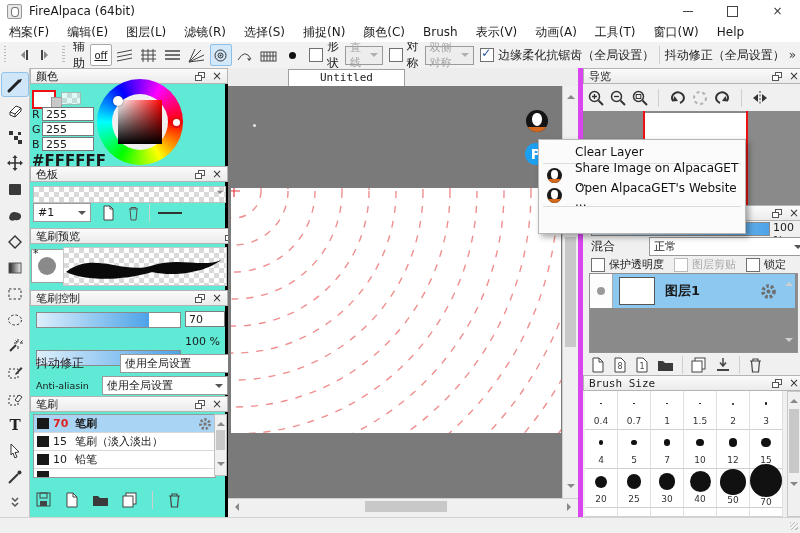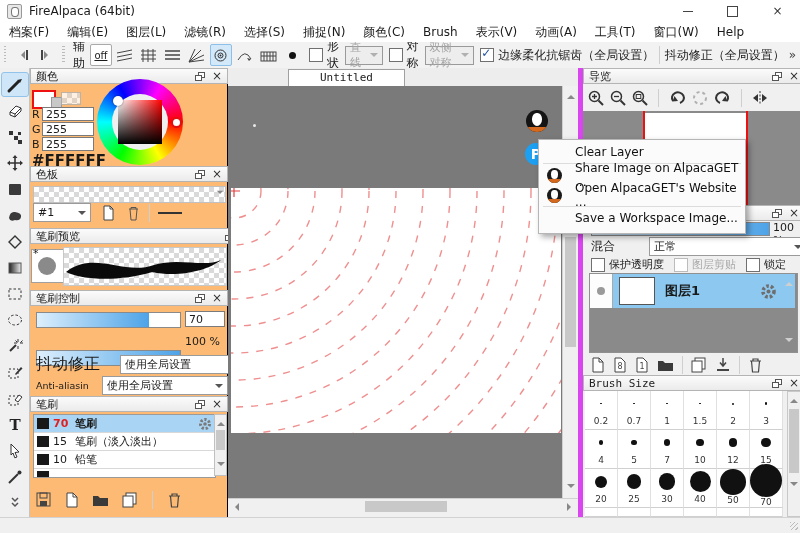--- a/index.html
+++ b/index.html
@@ -278,21 +278,21 @@
           <circle cx="13.5" cy="4.5" r="2" fill="#333"></circle>
         </svg>
       </span>
     <span class="tool">
         <svg width="18" height="14">
           <path d="M6 2 l3 3 3 -3 M6 7 l3 3 3 -3" stroke="#555" fill="none" stroke-width="1.5"></path>
         </svg>
       </span>
   </div>
 
-  <div class="abs" style="left:30px;top:68px;width:198px;height:449px;background:#fdba74;border-right:1px solid #000000;box-sizing:border-box">
+  <div class="abs" style="left:30px;top:68px;width:198px;height:449px;background:#5eead4;border-right:3px solid #000000;box-sizing:border-box">
 
     <div class="abs phd" style="left:0;top:0;width:198px">
       <span class="phd-t">颜色</span>
         <span class="flex"></span>
       <span class="floatic"></span>
         <span class="closeic">×</span>
     </div>
     <div class="abs" style="left:2px;top:22px;width:20px;height:15px;background:#fff;border:2px solid #ee1111"></div>
     <div class="abs" style="left:21px;top:29px;width:9px;height:9px;background:#c8c8c8;border:1px solid #999"></div>
     <div class="abs checker" style="left:31px;top:24px;width:18px;height:11px;border:1px solid #b0b0b0;opacity:.8"></div>
@@ -368,21 +368,21 @@
     </div>
     <div class="abs slider" style="left:6px;top:244px;width:143px;height:14px">
         <span class="fill" style="width:78%"></span>
       </div>
     <span class="abs inp" style="left:155px;top:243px;width:32px;height:14px">70</span>
     <div class="abs slider" style="left:6px;top:266px;width:143px;height:14px">
         <span class="fill" style="width:100%"></span>
       </div>
     <span class="abs" style="left:155px;top:267px;font-size:11px">100 %</span>
     <div class="abs row" style="left:6px;top:286px">
-      <span style="width:84px;font-size:16px">抖动修正</span>
+      <span style="width:84px;font-size:12px">抖动修正</span>
       <span class="dd" style="width:116px">
           <span>使用全局设置</span>
           <span class="arr"></span>
         </span>
     </div>
     <div class="abs row" style="left:6px;top:308px">
       <span style="width:66px;font-size:9.5px">Anti-aliasin</span>
       <span class="dd" style="width:116px">
           <span>使用全局设置</span>
           <span class="arr"></span>
@@ -663,21 +663,21 @@
       <span class="phd-t" style="font-family:'DejaVu Sans Mono',monospace">Brush Size</span>
         <span class="flex"></span>
       <span class="floatic"></span>
         <span class="closeic">×</span>
     </div>
     <div class="abs" style="left:2px;top:323px;width:198px;height:126px;display:flex;flex-wrap:wrap;align-content:flex-start;background:#fff">
         <div class="bs-cell">
           <div class="bs-dot-wrap">
             <span class="bs-dot" style="width: 1.5px; height: 1.5px;"></span>
           </div>
-          <div class="bs-num">0.2</div>
+          <div class="bs-num">0.4</div>
         </div>
         <div class="bs-cell">
           <div class="bs-dot-wrap">
             <span class="bs-dot" style="width: 1.5px; height: 1.5px;"></span>
           </div>
           <div class="bs-num">0.7</div>
         </div>
         <div class="bs-cell">
           <div class="bs-dot-wrap">
             <span class="bs-dot" style="width: 1.5px; height: 1.5px;"></span>
@@ -793,21 +793,20 @@
     <div class="ctx-sep"></div>
     <div class="ctx-item">
         <span class="alp"></span>
         <span>Share Image on AlpacaGET ...</span>
       </div>
     <div class="ctx-item">
         <span class="alp"></span>
         <span>Open AlpacaGET's Website ...</span>
       </div>
     <div class="ctx-sep"></div>
-    <div class="ctx-item">Save a Workspace Image...</div>
   </div>
 
   <div class="abs statusbar">
     <span class="flex"></span>
     <span style="width:8px;height:8px;margin-right:2px;background:repeating-linear-gradient(135deg,#bbb 0 1px,transparent 1px 3px)"></span>
   </div>
 
 </div>
 
 </body></html>

